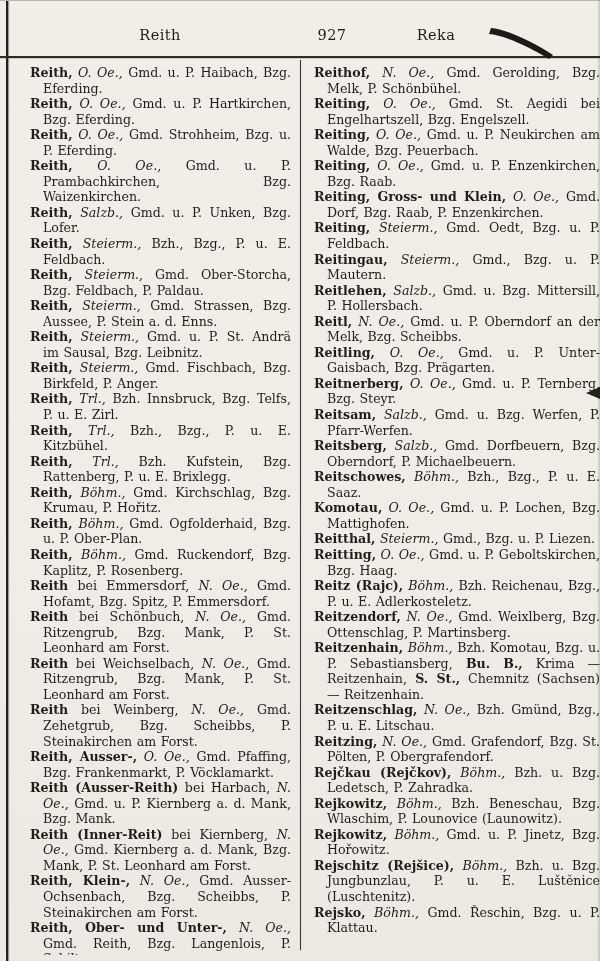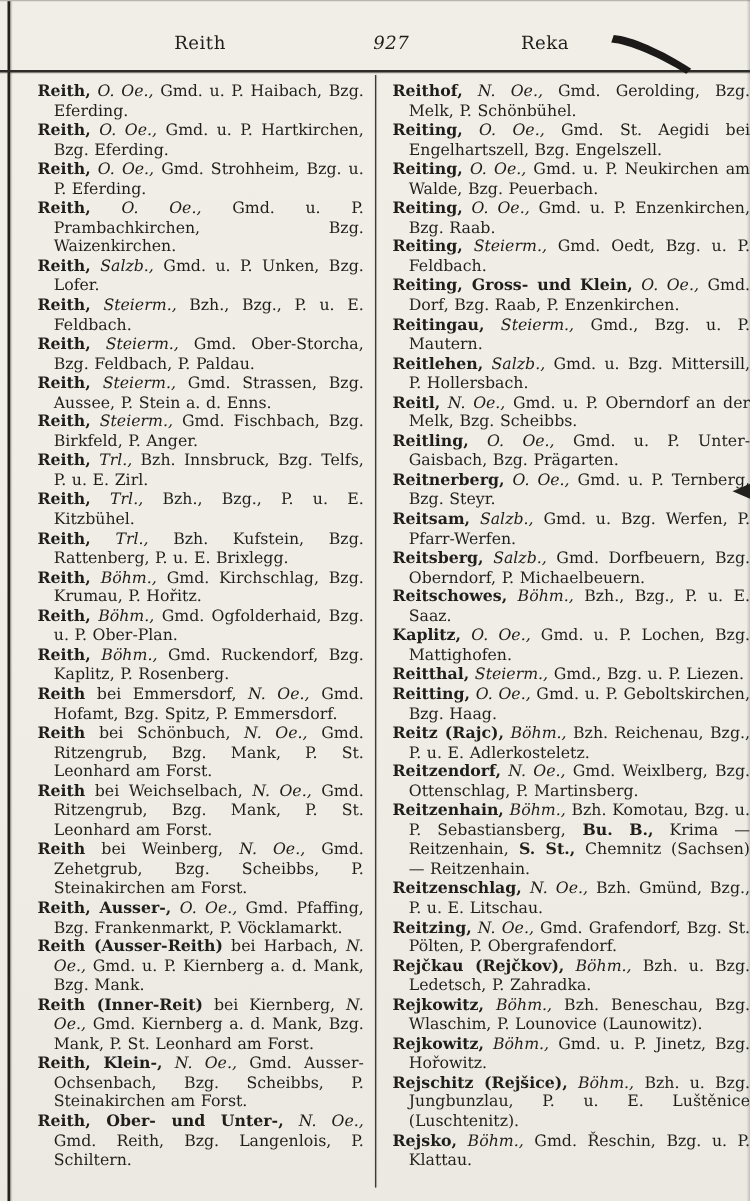--- a/index.html
+++ b/index.html
@@ -11,21 +11,21 @@
     -webkit-font-smoothing:antialiased;
   }
   
   .edge-left{position:absolute;left:6px;top:0;width:2px;height:961px;background:#23211e;box-shadow:1px 0 1px rgba(35,33,30,.45);}
   .edge-top{position:absolute;left:0;top:0;width:600px;height:1px;background:#b9b6ae;}
   .edge-right{position:absolute;right:0;top:0;width:3px;height:961px;background:linear-gradient(90deg,rgba(120,115,105,0),rgba(120,115,105,.35));}
   
   .header{position:absolute;top:27px;left:0;width:600px;height:22px;font-size:14.5px;letter-spacing:.4px;}
   .header span{position:absolute;transform:translateX(-50%);white-space:nowrap;}
   .hw-left{left:160px;}
-  .hw-page{left:313px;font-style:italic;}
+  .hw-page{left:332px;}
   .hw-right{left:436px;}
   .header-rule{position:absolute;top:56px;left:0;width:600px;height:2px;background:#2e2c29;box-shadow:0 1px 0 rgba(46,44,41,.18);}
   
   .pen{position:absolute;left:0;top:0;width:600px;height:961px;pointer-events:none;}
   
   .columns{position:absolute;top:60px;left:0;width:600px;height:895px;display:flex;}
   .col{box-sizing:border-box;height:100%;overflow:hidden;padding-top:5px;}
   .col-left{width:300px;padding-left:30px;padding-right:9px;}
   .divider{width:1px;height:890px;background:#3c3a36;box-shadow:0 0 1px rgba(60,58,54,.5);}
   .col-right{width:299px;padding-left:13px;}
@@ -59,20 +59,21 @@
 <div class="columns">
   <div class="col col-left">
       <p class="entry"><span class="b">Reith,</span><span class="i"> O. Oe.,</span><span> Gmd. u. P. Haibach, Bzg. Eferding.</span></p>
       <p class="entry"><span class="b">Reith,</span><span class="i"> O. Oe.,</span><span> Gmd. u. P. Hartkirchen, Bzg. Eferding.</span></p>
       <p class="entry"><span class="b">Reith,</span><span class="i"> O. Oe.,</span><span> Gmd. Strohheim, Bzg. u. P. Eferding.</span></p>
       <p class="entry"><span class="b">Reith,</span><span class="i"> O. Oe.,</span><span> Gmd. u. P. Prambachkirchen, Bzg. Waizenkirchen.</span></p>
       <p class="entry"><span class="b">Reith,</span><span class="i"> Salzb.,</span><span> Gmd. u. P. Unken, Bzg. Lofer.</span></p>
       <p class="entry"><span class="b">Reith,</span><span class="i"> Steierm.,</span><span> Bzh., Bzg., P. u. E. Feldbach.</span></p>
       <p class="entry"><span class="b">Reith,</span><span class="i"> Steierm.,</span><span> Gmd. Ober-Storcha, Bzg. Feldbach, P. Paldau.</span></p>
       <p class="entry"><span class="b">Reith,</span><span class="i"> Steierm.,</span><span> Gmd. Strassen, Bzg. Aussee, P. Stein a. d. Enns.</span></p>
+      <p class="entry"><span class="b">Reith,</span><span class="i"> Steierm.,</span><span> Gmd. u. P. St. Andrä im Sausal, Bzg. Leibnitz.</span></p>
       <p class="entry"><span class="b">Reith,</span><span class="i"> Steierm.,</span><span> Gmd. Fischbach, Bzg. Birkfeld, P. Anger.</span></p>
       <p class="entry"><span class="b">Reith,</span><span class="i"> Trl.,</span><span> Bzh. Innsbruck, Bzg. Telfs, P. u. E. Zirl.</span></p>
       <p class="entry"><span class="b">Reith,</span><span class="i"> Trl.,</span><span> Bzh., Bzg., P. u. E. Kitzbühel.</span></p>
       <p class="entry"><span class="b">Reith,</span><span class="i"> Trl.,</span><span> Bzh. Kufstein, Bzg. Rattenberg, P. u. E. Brixlegg.</span></p>
       <p class="entry"><span class="b">Reith,</span><span class="i"> Böhm.,</span><span> Gmd. Kirchschlag, Bzg. Krumau, P. Hořitz.</span></p>
       <p class="entry"><span class="b">Reith,</span><span class="i"> Böhm.,</span><span> Gmd. Ogfolderhaid, Bzg. u. P. Ober-Plan.</span></p>
       <p class="entry"><span class="b">Reith,</span><span class="i"> Böhm.,</span><span> Gmd. Ruckendorf, Bzg. Kaplitz, P. Rosenberg.</span></p>
       <p class="entry"><span class="b">Reith</span><span> bei Emmersdorf,</span><span class="i"> N. Oe.,</span><span> Gmd. Hofamt, Bzg. Spitz, P. Emmersdorf.</span></p>
       <p class="entry"><span class="b">Reith</span><span> bei Schönbuch,</span><span class="i"> N. Oe.,</span><span> Gmd. Ritzengrub, Bzg. Mank, P. St. Leonhard am Forst.</span></p>
       <p class="entry"><span class="b">Reith</span><span> bei Weichselbach,</span><span class="i"> N. Oe.,</span><span> Gmd. Ritzengrub, Bzg. Mank, P. St. Leonhard am Forst.</span></p>
@@ -82,31 +83,31 @@
       <p class="entry"><span class="b">Reith (Inner-Reit)</span><span> bei Kiernberg,</span><span class="i"> N. Oe.,</span><span> Gmd. Kiernberg a. d. Mank, Bzg. Mank, P. St. Leonhard am Forst.</span></p>
       <p class="entry"><span class="b">Reith, Klein-,</span><span class="i"> N. Oe.,</span><span> Gmd. Ausser-Ochsenbach, Bzg. Scheibbs, P. Steinakirchen am Forst.</span></p>
       <p class="entry"><span class="b">Reith, Ober- und Unter-,</span><span class="i"> N. Oe.,</span><span> Gmd. Reith, Bzg. Langenlois, P. Schiltern.</span></p>
     </div>
   <div class="divider"></div>
   <div class="col col-right">
       <p class="entry"><span class="b">Reithof,</span><span class="i"> N. Oe.,</span><span> Gmd. Gerolding, Bzg. Melk, P. Schönbühel.</span></p>
       <p class="entry"><span class="b">Reiting,</span><span class="i"> O. Oe.,</span><span> Gmd. St. Aegidi bei Engelhartszell, Bzg. Engelszell.</span></p>
       <p class="entry"><span class="b">Reiting,</span><span class="i"> O. Oe.,</span><span> Gmd. u. P. Neukirchen am Walde, Bzg. Peuerbach.</span></p>
       <p class="entry"><span class="b">Reiting,</span><span class="i"> O. Oe.,</span><span> Gmd. u. P. Enzenkirchen, Bzg. Raab.</span></p>
+      <p class="entry"><span class="b">Reiting, Gross- und Klein,</span><span class="i"> O. Oe.,</span><span> Gmd. Dorf, Bzg. Raab, P. Enzenkirchen.</span></p>
       <p class="entry"><span class="b">Reiting,</span><span class="i"> Steierm.,</span><span> Gmd. Oedt, Bzg. u. P. Feldbach.</span></p>
-      <p class="entry"><span class="b">Reiting, Gross- und Klein,</span><span class="i"> O. Oe.,</span><span> Gmd. Dorf, Bzg. Raab, P. Enzenkirchen.</span></p>
       <p class="entry"><span class="b">Reitingau,</span><span class="i"> Steierm.,</span><span> Gmd., Bzg. u. P. Mautern.</span></p>
       <p class="entry"><span class="b">Reitlehen,</span><span class="i"> Salzb.,</span><span> Gmd. u. Bzg. Mittersill, P. Hollersbach.</span></p>
       <p class="entry"><span class="b">Reitl,</span><span class="i"> N. Oe.,</span><span> Gmd. u. P. Oberndorf an der Melk, Bzg. Scheibbs.</span></p>
       <p class="entry"><span class="b">Reitling,</span><span class="i"> O. Oe.,</span><span> Gmd. u. P. Unter-Gaisbach, Bzg. Prägarten.</span></p>
       <p class="entry"><span class="b">Reitnerberg,</span><span class="i"> O. Oe.,</span><span> Gmd. u. P. Ternberg, Bzg. Steyr.</span></p>
       <p class="entry"><span class="b">Reitsam,</span><span class="i"> Salzb.,</span><span> Gmd. u. Bzg. Werfen, P. Pfarr-Werfen.</span></p>
       <p class="entry"><span class="b">Reitsberg,</span><span class="i"> Salzb.,</span><span> Gmd. Dorfbeuern, Bzg. Oberndorf, P. Michaelbeuern.</span></p>
       <p class="entry"><span class="b">Reitschowes,</span><span class="i"> Böhm.,</span><span> Bzh., Bzg., P. u. E. Saaz.</span></p>
-      <p class="entry"><span class="b">Kaplitz,</span><span class="i"> O. Oe.,</span><span> Gmd. u. P. Lochen, Bzg. Mattighofen.</span></p>
+      <p class="entry"><span class="b">Komotau,</span><span class="i"> O. Oe.,</span><span> Gmd. u. P. Lochen, Bzg. Mattighofen.</span></p>
       <p class="entry"><span class="b">Reitthal,</span><span class="i"> Steierm.,</span><span> Gmd., Bzg. u. P. Liezen.</span></p>
       <p class="entry"><span class="b">Reitting,</span><span class="i"> O. Oe.,</span><span> Gmd. u. P. Geboltskirchen, Bzg. Haag.</span></p>
       <p class="entry"><span class="b">Reitz (Rajc),</span><span class="i"> Böhm.,</span><span> Bzh. Reichenau, Bzg., P. u. E. Adlerkosteletz.</span></p>
       <p class="entry"><span class="b">Reitzendorf,</span><span class="i"> N. Oe.,</span><span> Gmd. Weixlberg, Bzg. Ottenschlag, P. Martinsberg.</span></p>
       <p class="entry"><span class="b">Reitzenhain,</span><span class="i"> Böhm.,</span><span> Bzh. Komotau, Bzg. u. P. Sebastiansberg,</span><span class="b"> Bu. B.,</span><span> Krima — Reitzenhain,</span><span class="b"> S. St.,</span><span> Chemnitz (Sachsen) — Reitzenhain.</span></p>
       <p class="entry"><span class="b">Reitzenschlag,</span><span class="i"> N. Oe.,</span><span> Bzh. Gmünd, Bzg., P. u. E. Litschau.</span></p>
       <p class="entry"><span class="b">Reitzing,</span><span class="i"> N. Oe.,</span><span> Gmd. Grafendorf, Bzg. St. Pölten, P. Obergrafendorf.</span></p>
       <p class="entry"><span class="b">Rejčkau (Rejčkov),</span><span class="i"> Böhm.,</span><span> Bzh. u. Bzg. Ledetsch, P. Zahradka.</span></p>
       <p class="entry"><span class="b">Rejkowitz,</span><span class="i"> Böhm.,</span><span> Bzh. Beneschau, Bzg. Wlaschim, P. Lounovice (Launowitz).</span></p>
       <p class="entry"><span class="b">Rejkowitz,</span><span class="i"> Böhm.,</span><span> Gmd. u. P. Jinetz, Bzg. Hořowitz.</span></p>

